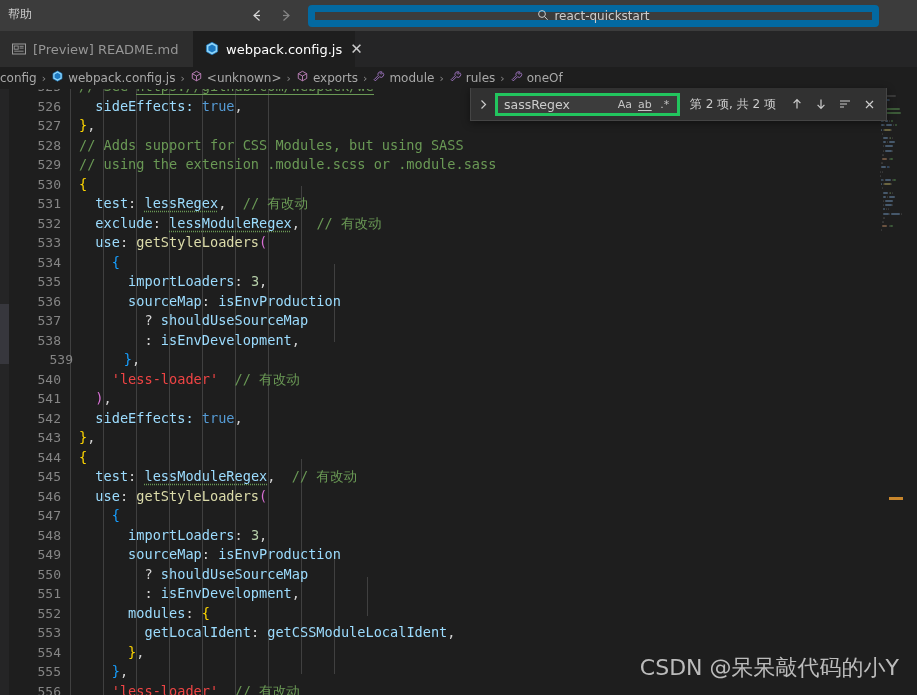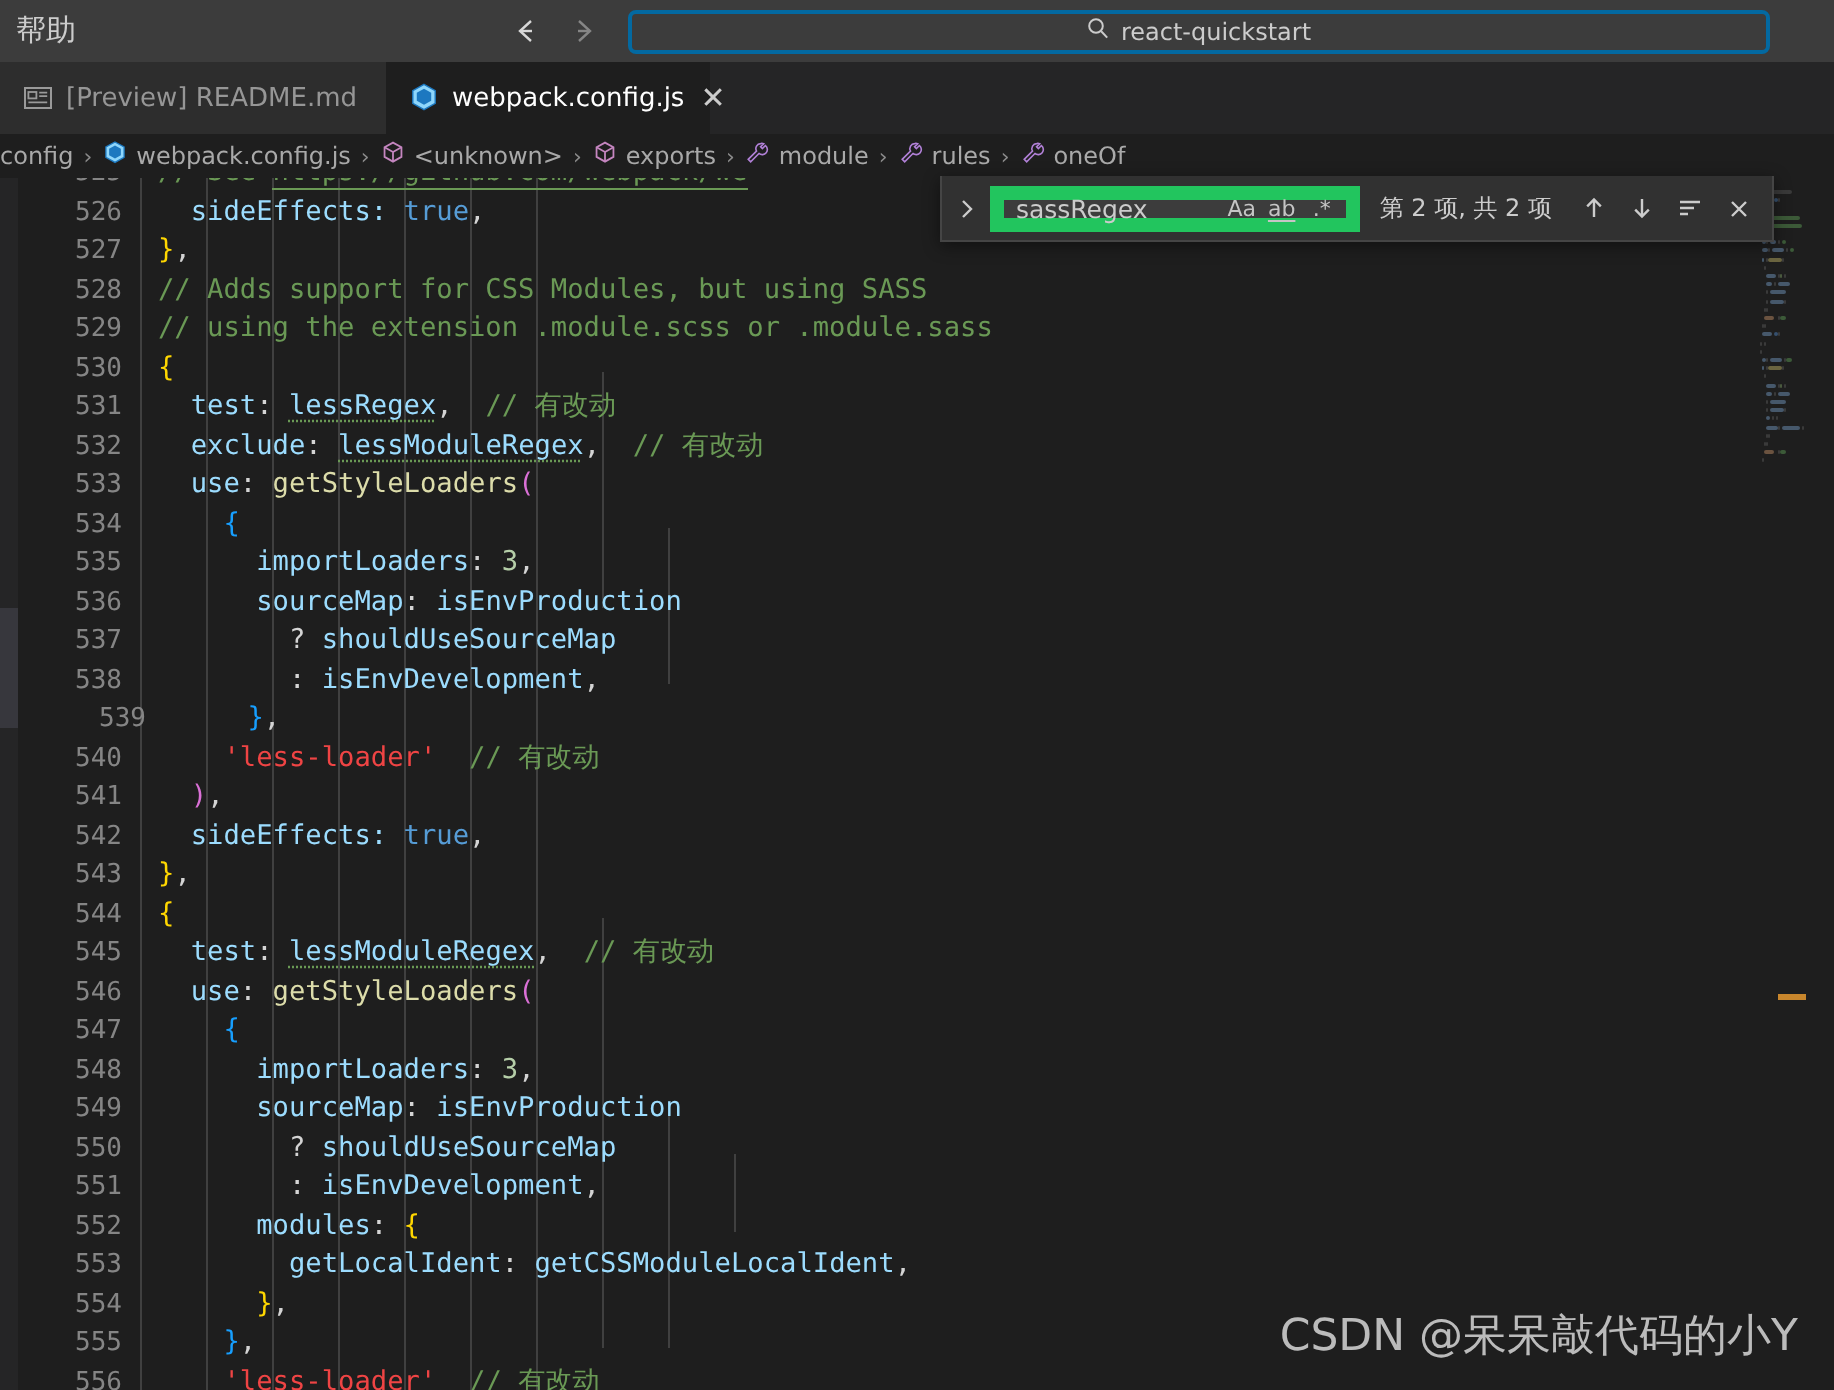--- a/index.html
+++ b/index.html
@@ -12,32 +12,32 @@
   body { position: relative; }
 
   
   .titlebar {
     height: 31px; width: 917px;
     background: #3c3c3c;
     display: flex; align-items: center;
     position: relative;
   }
   .menu-item {
-    color: #cccccc; font-size: 15px;
+    color: #cccccc; font-size: 12px;
     padding: 0 8px; line-height: 31px;
-    font-family: Liberation Sans, sans-serif;
+    font-family: Liberation Mono, monospace;
   }
   .nav-arrows { display: flex; align-items: center; gap: 10px; margin-left: 208px; }
   .nav-arrow { width: 18px; height: 18px; display: flex; align-items: center; justify-content: center; }
   .nav-arrow svg { display: block; }
   .title-search {
     margin-left: 14px;
     width: 571px; height: 22px;
     background: #3c3c3c;
-    border: 2px solid #0369a1;
+    border: 7px solid #0369a1;
     border-radius: 4px;
     display: flex; align-items: center; justify-content: center;
     gap: 5px;
   }
   .title-search .txt { color: #cccccc; font-size: 12px; font-family: "DejaVu Sans", sans-serif; }
 
   
   .tabbar {
     height: 36px; width: 917px;
     background: #252526;
@@ -150,21 +150,21 @@
     z-index: 20;
   }
   .find-toggle {
     width: 18px; height: 28px;
     display: flex; align-items: center; justify-content: center;
     color: #cccccc; font-size: 13px;
   }
   .find-input-wrap {
     width: 185px; height: 23px;
     background: #3c3c3c;
-    border: 7px solid #22c55e;
+    border: 3px solid #22c55e;
     display: flex; align-items: center;
     padding: 0 2px 0 6px;
     margin-left: 2px;
   }
   .find-input {
     flex: 1; color: #cccccc; font-size: 12.5px;
     font-family: "DejaVu Sans", sans-serif;
   }
   .find-opt {
     width: 20px; height: 19px;

